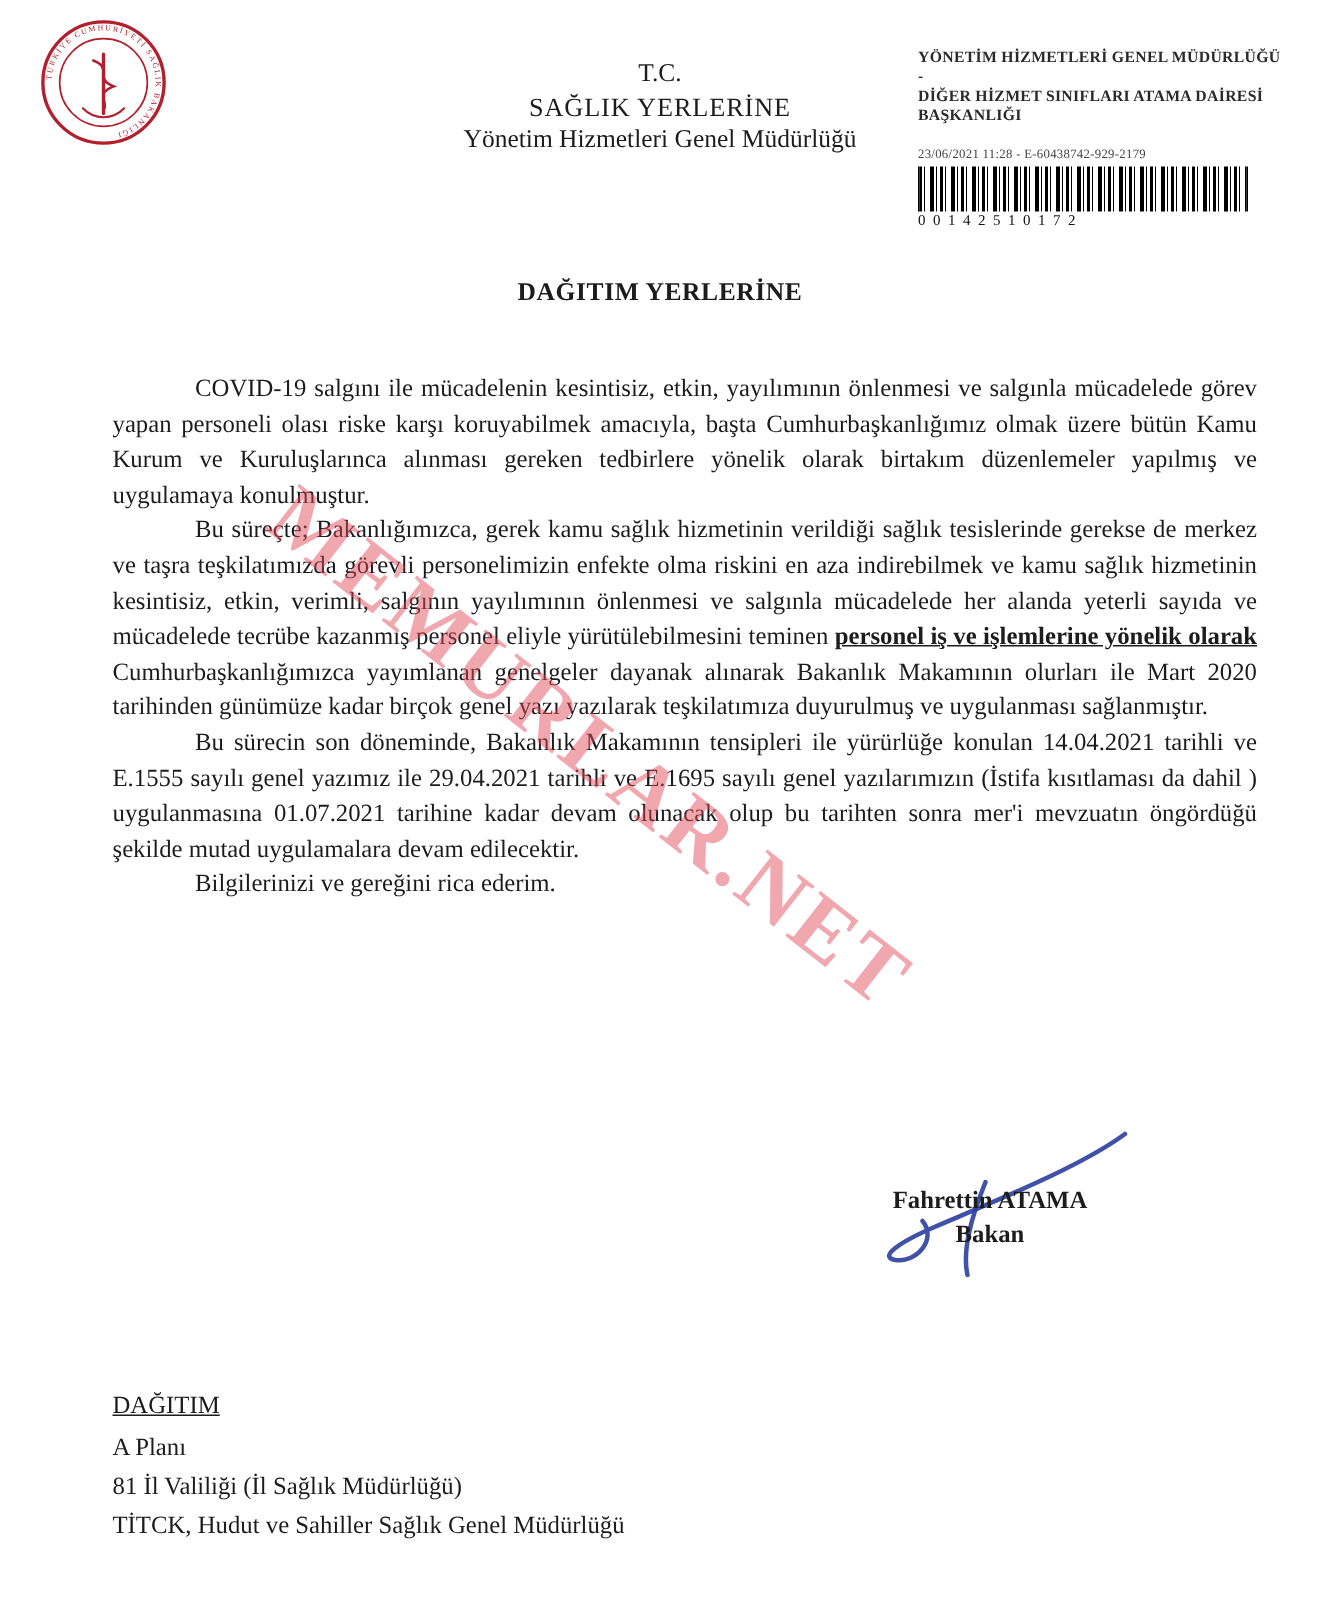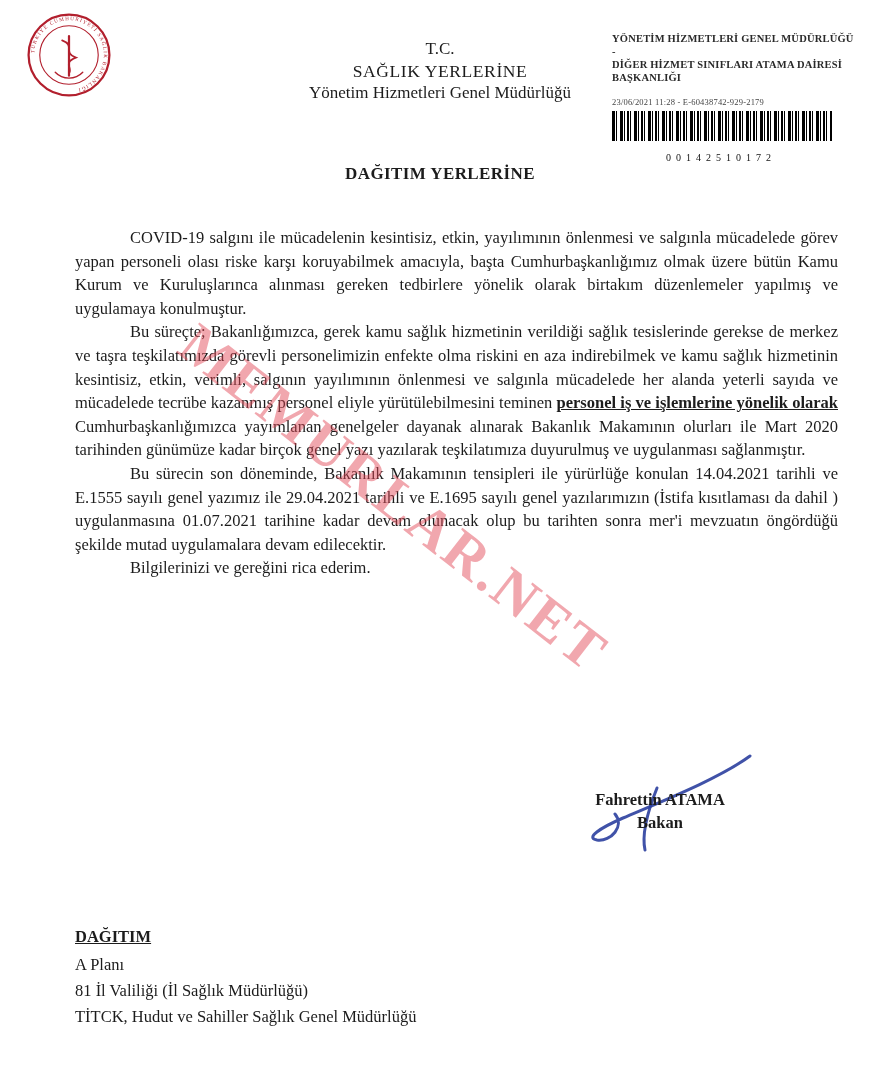--- a/index.html
+++ b/index.html
@@ -28,41 +28,41 @@
   .stamp-date { font-size:8.5px; color:#444; margin-top:13px; letter-spacing:.2px; }
   .barcode {
     margin-top:4px; width:218px; height:30px;
     background:repeating-linear-gradient(90deg,
       #000 0px,#000 2px,#fff 2px,#fff 3px,
       #000 3px,#000 4px,#fff 4px,#fff 7px,
       #000 7px,#000 10px,#fff 10px,#fff 11px,
       #000 11px,#000 12px,#fff 12px,#fff 14px);
     border-left:1px solid #000; border-right:1px solid #000;
   }
-  .barcode-number { width:218px; text-align:center; font-size:10px; letter-spacing:5px; margin-top:11px; color:#111; }
+  .barcode-number { width:218px; font-size:10px; letter-spacing:5px; margin-top:1px; color:#111; }
 
   
   .meta { margin:54px 0 0 75px; font-size:16.5px; line-height:27px; }
   .meta-label { display:inline-block; width:52px; }
 
   
-  .subject { margin-top:60px; text-align:center; font-weight:bold; font-size:17px; letter-spacing:.4px; }
+  .subject { margin-top:81px; text-align:center; font-weight:bold; font-size:17px; letter-spacing:.4px; }
 
   
   .body { margin:42px 42px 0 75px; font-size:16.5px; line-height:23.6px; text-align:justify; }
   .body p { margin:0; text-indent:55px; }
   .bold-underline { font-weight:bold; text-decoration:underline; }
 
   
   .signature-block { position:absolute; left:555px; top:788px; width:210px; text-align:center; font-weight:bold; font-size:16.5px; line-height:23px; }
   .sig-scribble { position:absolute; left:545px; top:738px; width:240px; height:120px; pointer-events:none; }
 
   
   .distribution { position:absolute; left:75px; top:924px; font-size:16.5px; line-height:26px; }
-  .dist-title { font-weight:bold; text-decoration:underline; margin-bottom:2px; }
+  .dist-title { font-weight:normal; text-decoration:underline; margin-bottom:2px; }
 
   
   .watermark {
     position:absolute; left:208px; top:310px;
     font-size:58px; font-weight:bold; letter-spacing:3px;
     color:rgba(226,72,86,0.48);
     transform:rotate(38deg); transform-origin:0 0;
     white-space:nowrap; pointer-events:none;
     font-family:"Liberation Serif", serif;
   }

